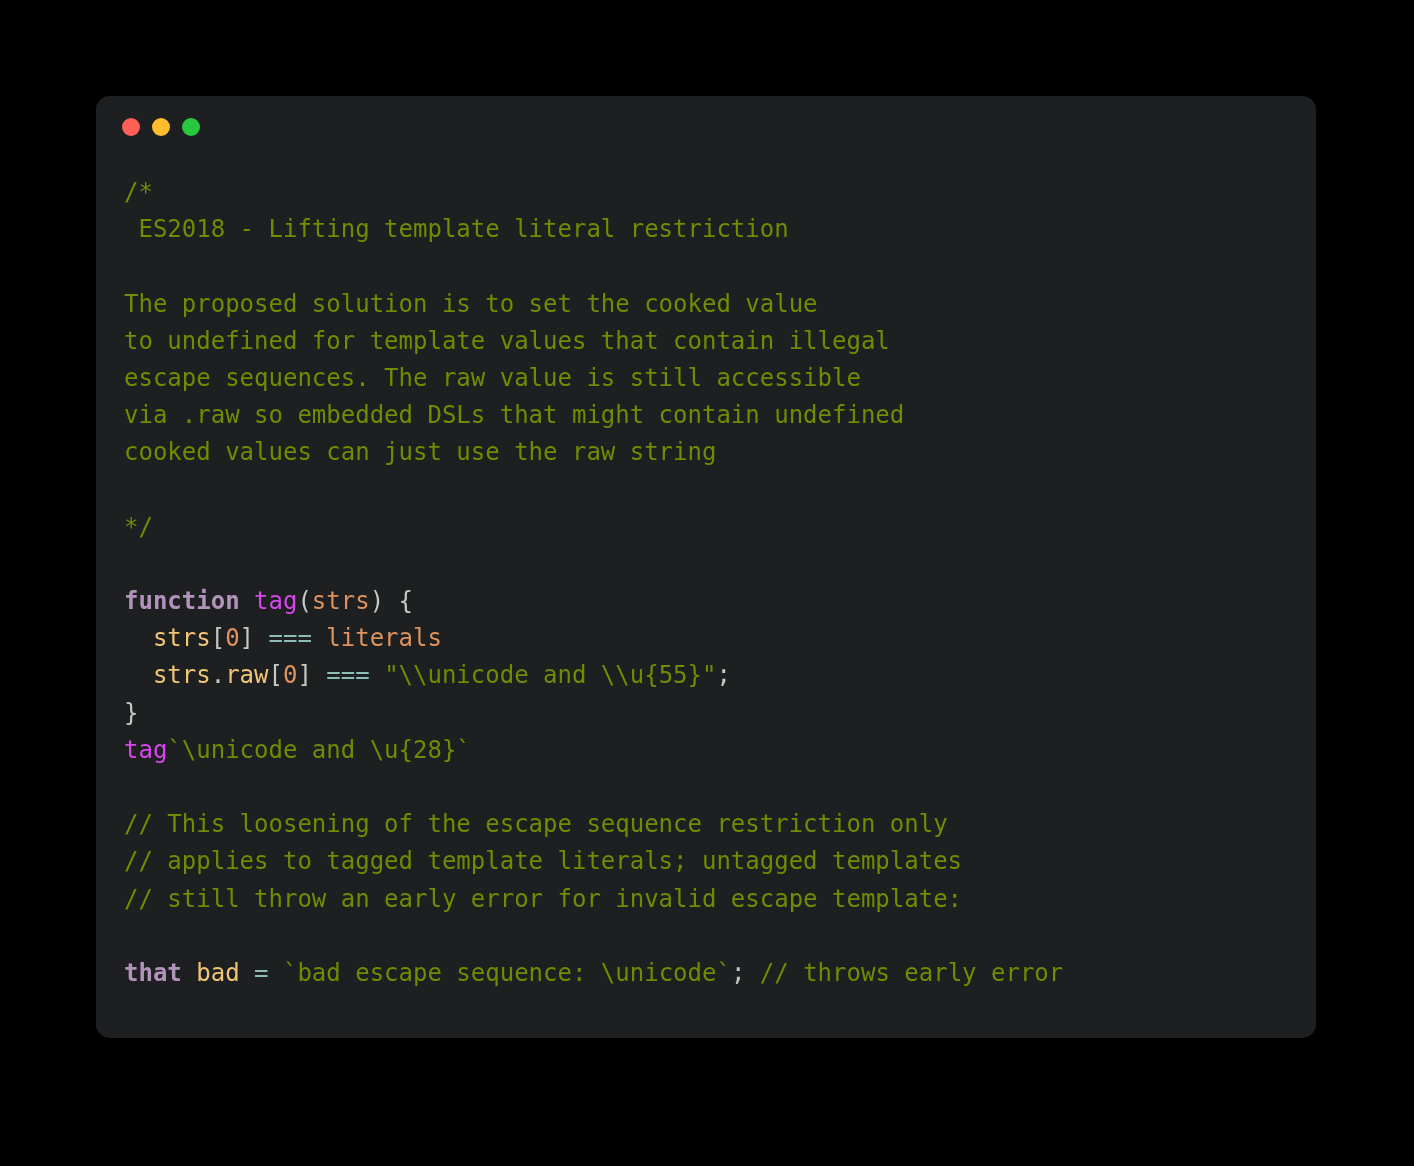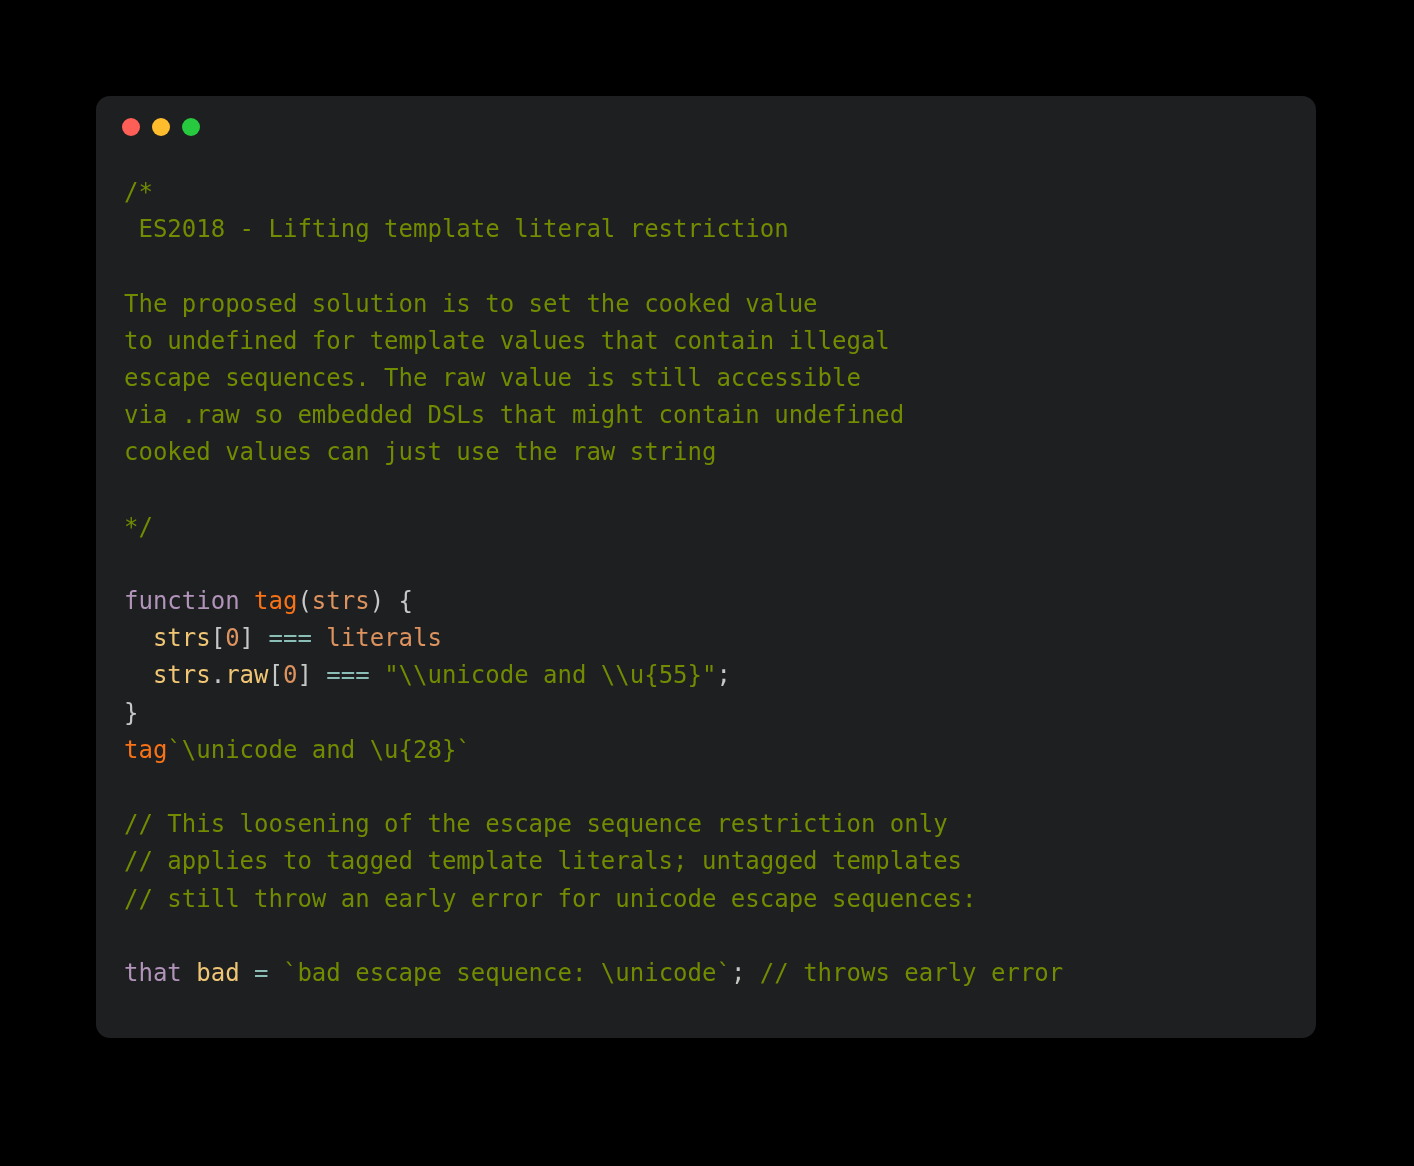--- a/index.html
+++ b/index.html
@@ -35,22 +35,22 @@
   .dot.green  { background: #27c93f; }
 
   pre.code {
     padding: 30px 28px 10px 28px;
     font-size: 24px;
     line-height: 1.55;
     white-space: pre;
     color: #c5c8c6;
   }
   .c  { color: #718c00; }             
-  .kw { color: #b294bb; }             
-  .fn { color: #f97316; }             
+  .kw { color: #b294bb; font-weight: bold; }             
+  .fn { color: #d946ef; }             
   .id { color: #f0c674; }             
   .op { color: #8abeb7; }             
   .nm { color: #de935f; }             
   .st { color: #718c00; }             
   .pn { color: #c5c8c6; }             
   .pr { color: #de935f; }             
 </style>
 </head>
 <body>
 
@@ -73,16 +73,16 @@
 */</span>
 
 <span class="kw">function</span> <span class="fn">tag</span><span class="pn">(</span><span class="pr">strs</span><span class="pn">)</span><span class="pn"> {</span>
 <span>  </span><span class="id">strs</span><span class="pn">[</span><span class="nm">0</span><span class="pn">]</span><span class="op"> === </span><span class="pr">literals</span>
 <span>  </span><span class="id">strs</span><span class="pn">.</span><span class="id">raw</span><span class="pn">[</span><span class="nm">0</span><span class="pn">]</span><span class="op"> === </span><span class="st">"\\unicode and \\u{55}"</span><span class="pn">;</span>
 <span class="pn">}</span>
 <span class="fn">tag</span><span class="st">`\unicode and \u{28}`</span>
 
 <span class="c">// This loosening of the escape sequence restriction only</span>
 <span class="c">// applies to tagged template literals; untagged templates</span>
-<span class="c">// still throw an early error for unicode escape sequences:</span>
+<span class="c">// still throw an early error for invalid escape template:</span>
 
 <span class="kw">that</span> <span class="id">bad</span><span class="op"> = </span><span class="st">`bad escape sequence: \unicode`</span><span class="pn">;</span><span class="c"> // throws early error</span></pre>
 </div>
 
 </body></html>

